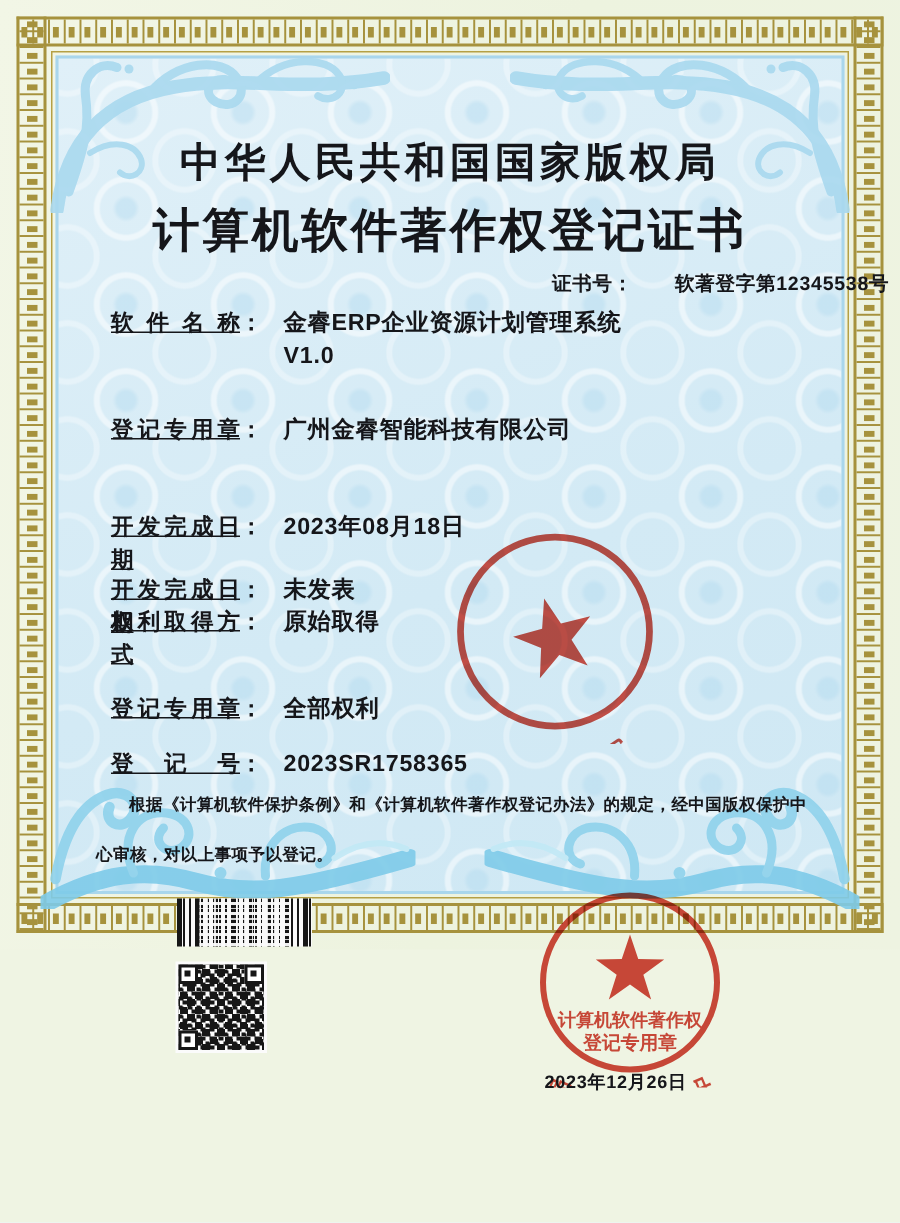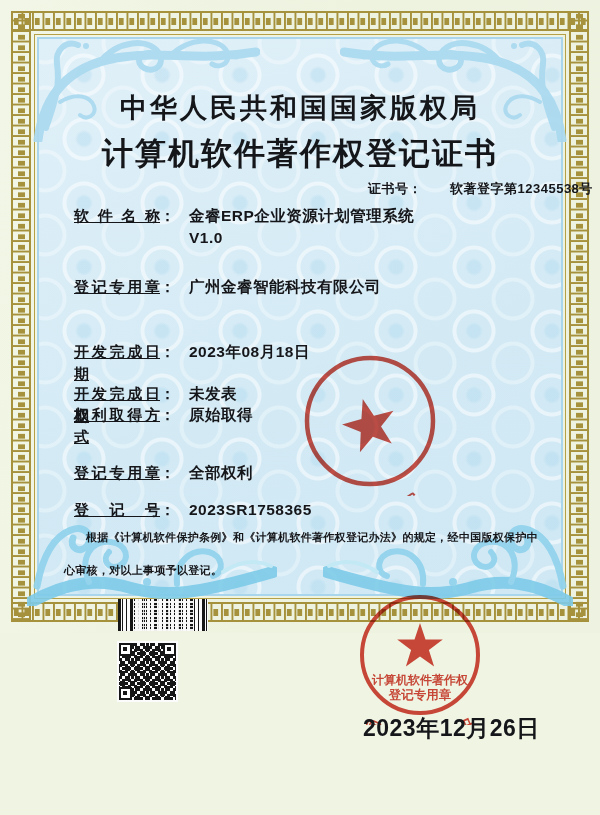--- a/index.html
+++ b/index.html
@@ -113,21 +113,21 @@
   .finder{position:absolute;width:13px;height:13px;border:2.5px solid #161616;background:#fff;box-sizing:border-box;}
   .finder i{position:absolute;left:2px;top:2px;width:4px;height:4px;background:#161616;}
   .finder.tl{left:2px;top:2px}.finder.tr{right:2px;top:2px}.finder.bl{left:2px;bottom:2px}
 
   
   .seal{position:absolute;mix-blend-mode:multiply;opacity:.93;}
   .seal text{font-family:"Liberation Sans", sans-serif;font-weight:bold;}
   .seal-company{left:295px;top:346px;}
   .seal-authority{left:350px;top:585px;}
 
-  .issue-date{position:absolute;left:363px;top:713px;font-size:23px;font-weight:bold;letter-spacing:.5px;}
+  .issue-date{position:absolute;left:363px;top:713px;font-size:12px;font-weight:bold;letter-spacing:.5px;}
 </style>
 </head>
 <body>
 
 <div class="page">
 
   <div class="gk gk-top"></div>
   <div class="gk gk-bottom"></div>
   <div class="gk gk-left"></div>
   <div class="gk gk-right"></div>

